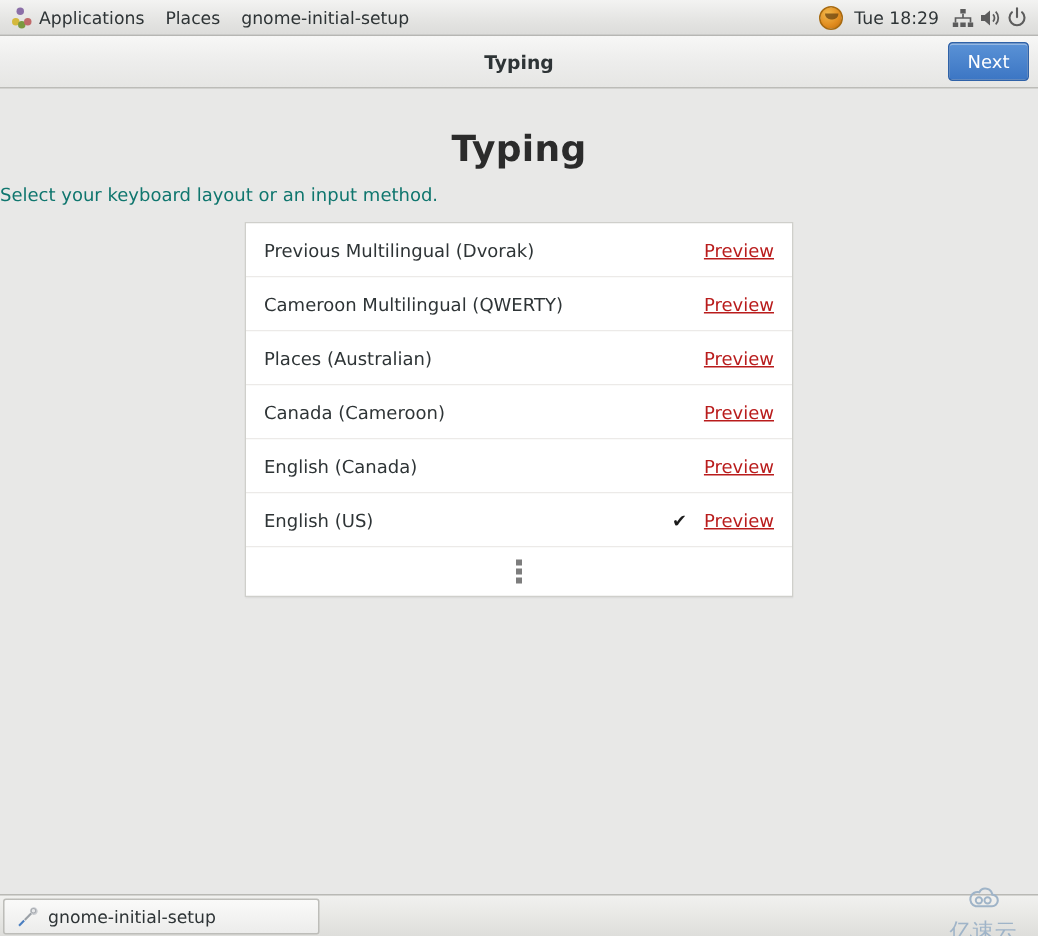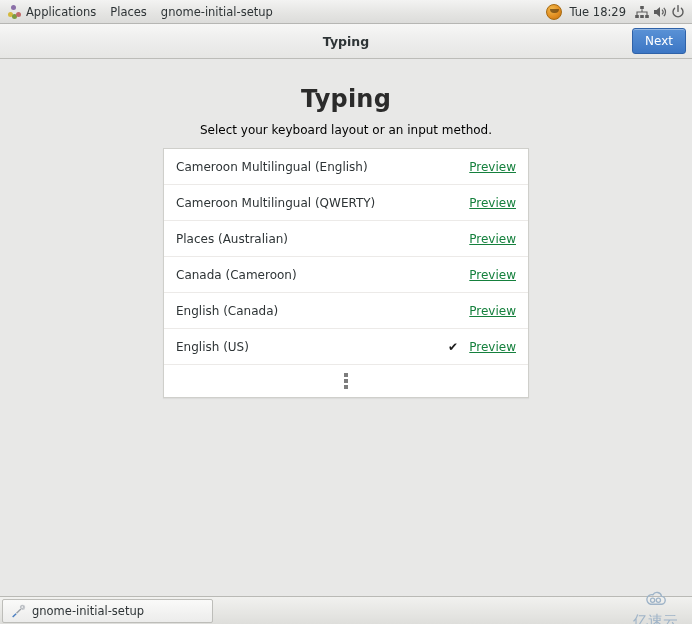--- a/index.html
+++ b/index.html
@@ -140,23 +140,22 @@
   #page-title {
     margin: 25px 0 0 0;
     text-align: center;
     font-size: 24px;
     font-weight: bold;
     color: #2b2b2b;
     letter-spacing: .2px;
   }
   #page-subtitle {
     margin: 10px 0 0 0;
-    text-align: center;
-    font-size: 12px;
-    color: #000000;
+    font-size: 12px;
+    color: #0f766e;
   }
 
   
   #layout-list {
     position: absolute;
     left: 163px; top: 88px;
     width: 366px;
     background: #ffffff;
     border: 1px solid #cfcfcb;
     box-shadow: 0 1px 1px rgba(0,0,0,.05);
@@ -184,21 +183,21 @@
     width: 22px;
     text-align: center;
     font-size: 12px;
     color: #1b1b1b;
     font-weight: bold;
   }
   .row-preview {
     width: 52px;
     text-align: right;
     font-size: 12px;
-    color: #15803d;
+    color: #b91c1c;
     text-decoration: underline;
     cursor: pointer;
   }
   #more-row {
     display: flex;
     align-items: center;
     justify-content: center;
     height: 32px;
     background: #ffffff;
     border-bottom: none;
@@ -318,21 +317,21 @@
 </div>
 
 <div id="content">
   <div id="page-title">Typing</div>
   <div id="page-subtitle">Select your keyboard layout or an input method.</div>
 
   <div id="layout-list">
 
     <div id="list-rows">
         <div class="list-row">
-          <span class="row-label">Cameroon Multilingual (English)</span>
+          <span class="row-label">Previous Multilingual (Dvorak)</span>
           <span class="row-check"></span>
           <span class="row-preview">Preview</span>
         </div>
         <div class="list-row">
           <span class="row-label">Cameroon Multilingual (QWERTY)</span>
           <span class="row-check"></span>
           <span class="row-preview">Preview</span>
         </div>
         <div class="list-row">
           <span class="row-label">Places (Australian)</span>

